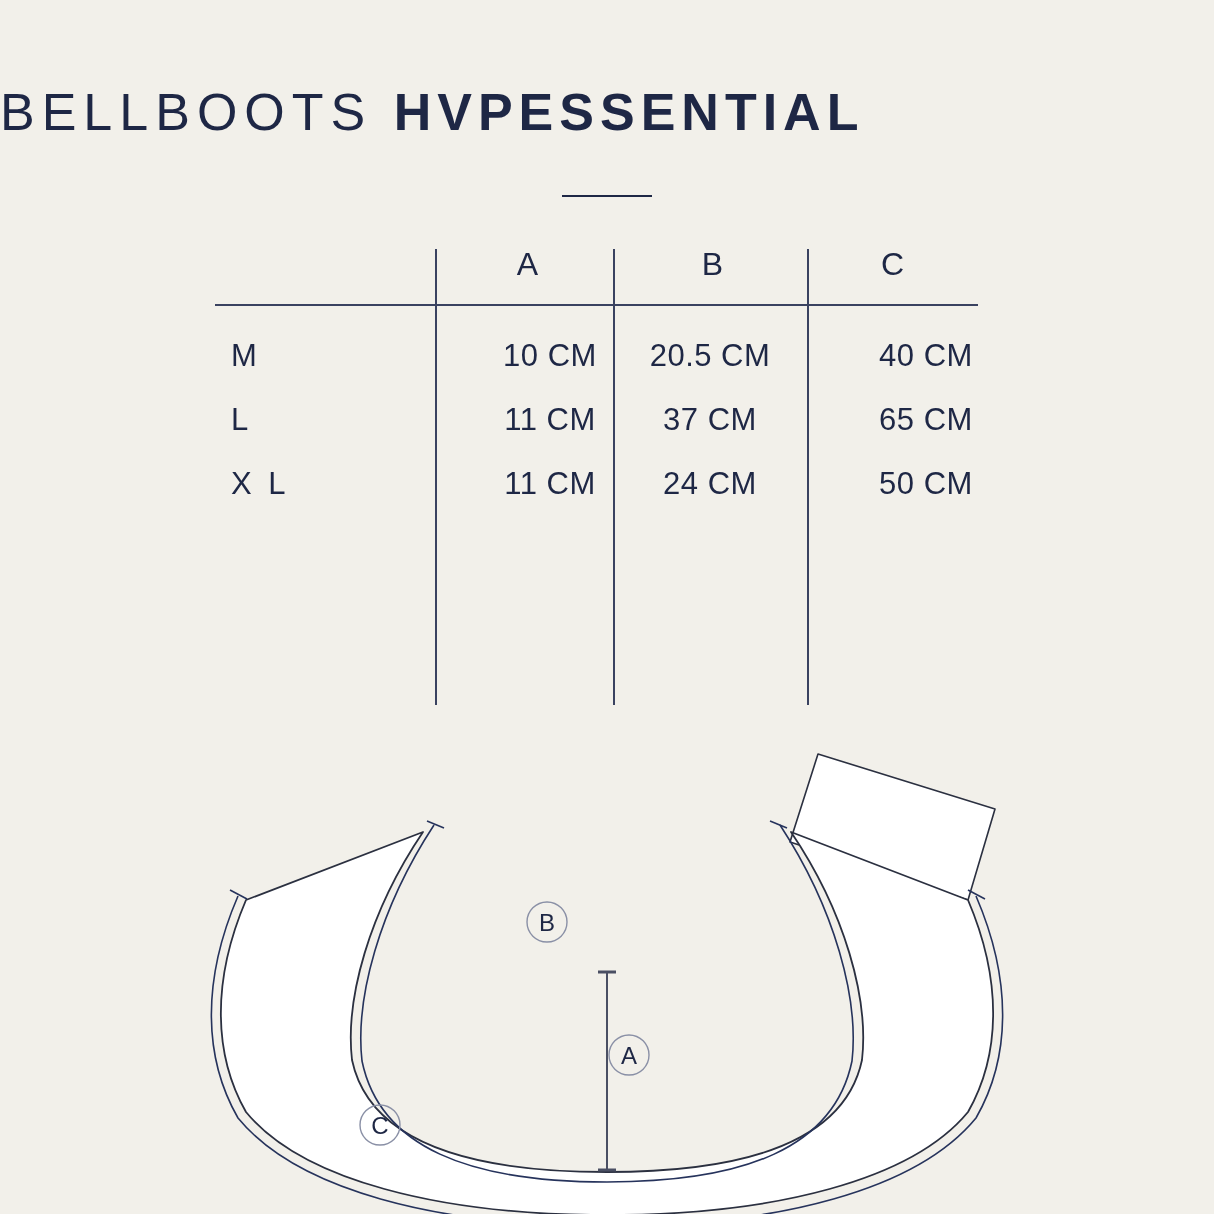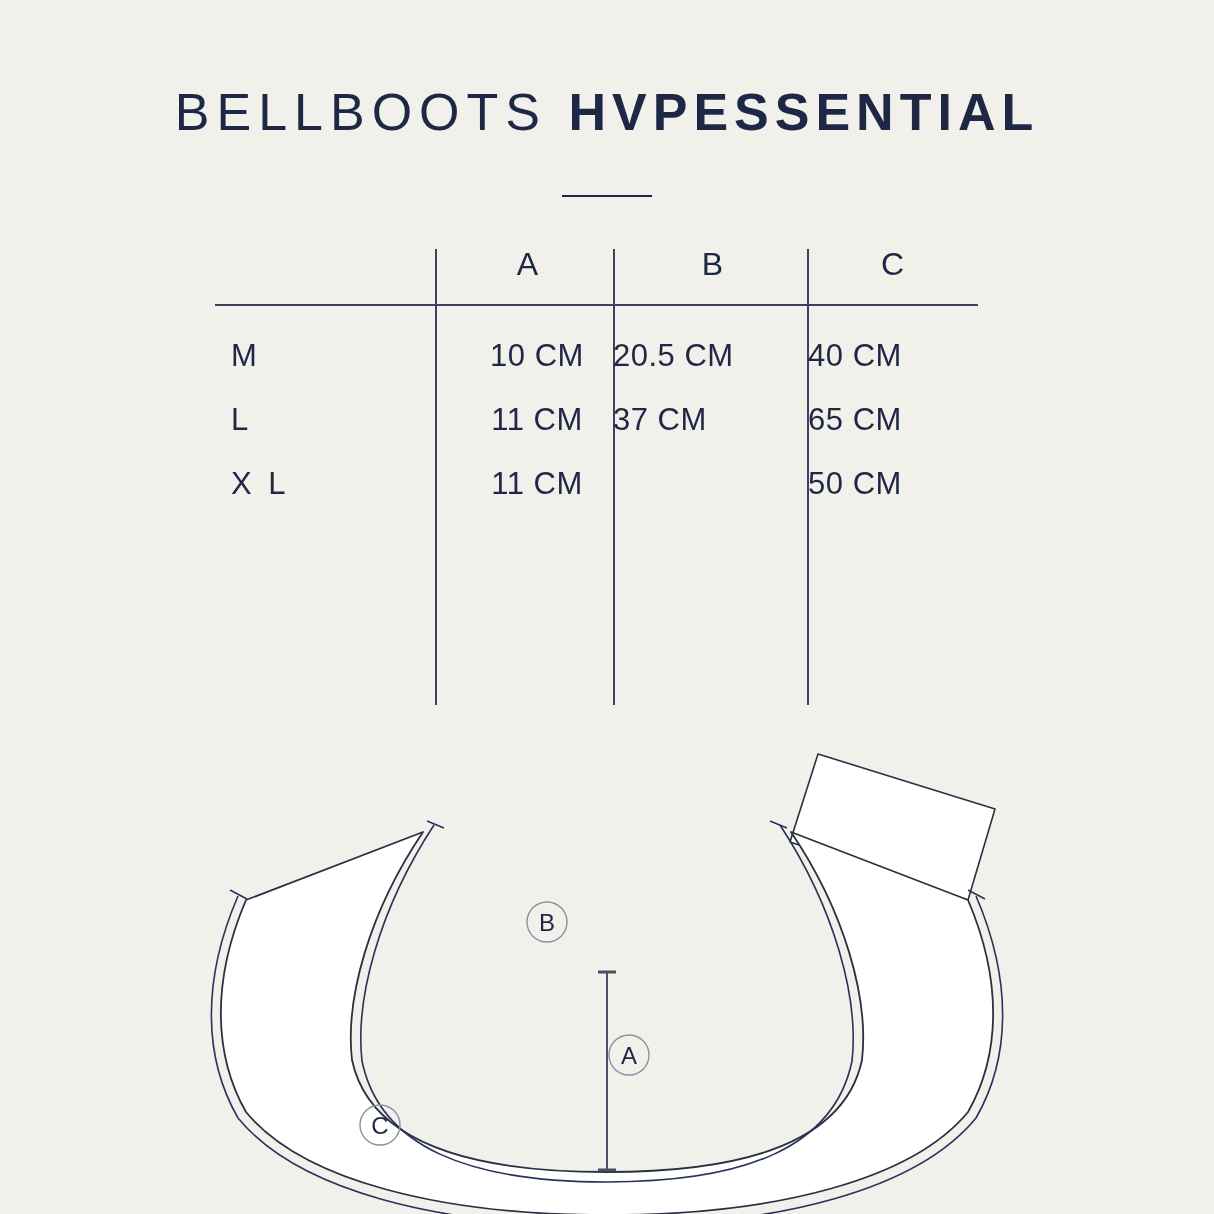--- a/index.html
+++ b/index.html
@@ -22,21 +22,21 @@
     width: 1214px;
     height: 1214px;
   }
 
   
   .title-block {
     position: absolute;
     top: 82px;
     left: 0;
     width: 1214px;
-    text-align: center;
+    text-align: left;
     white-space: nowrap;
   }
   .title-light {
     font-size: 52px;
     font-weight: 300;
     letter-spacing: 7px;
     color: #1e2745;
   }
   .title-bold {
     font-size: 52px;
@@ -111,30 +111,31 @@
     letter-spacing: 0.5px;
     white-space: nowrap;
     line-height: 44px;
   }
   .cell.size {
     left: 231px;
     letter-spacing: 4px;
     text-align: left;
   }
   .cell.va {
-    left: 448px;
+    left: 461px;
     width: 178px;
     text-align: center;
   }
   .cell.vb {
     left: 613px;
     width: 194px;
+    text-align: center;
   }
   .cell.vc {
-    left: 766px;
+    left: 837px;
     width: 178px;
     text-align: center;
   }
 
   
   .diagram {
     position: absolute;
     left: 0;
     top: 720px;
     width: 1214px;
@@ -173,20 +174,21 @@
     <div class="row r1">
       <div class="cell size">L</div>
       <div class="cell va">11 CM</div>
       <div class="cell vb">37 CM</div>
       <div class="cell vc">65 CM</div>
     </div>
 
     <div class="row r2">
       <div class="cell size">X L</div>
       <div class="cell va">11 CM</div>
+      <div class="cell vb">24 CM</div>
       <div class="cell vc">50 CM</div>
     </div>
 
 
   </div>
 
   <div class="diagram">
     <svg width="1214" height="494" viewBox="0 0 1214 494" xmlns="http://www.w3.org/2000/svg">
 
       <path d="M 818 34 L 995 89 L 968 180 L 790 122 Z" fill="#ffffff" stroke="#2b3040" stroke-width="1.6" stroke-linejoin="round"></path>

